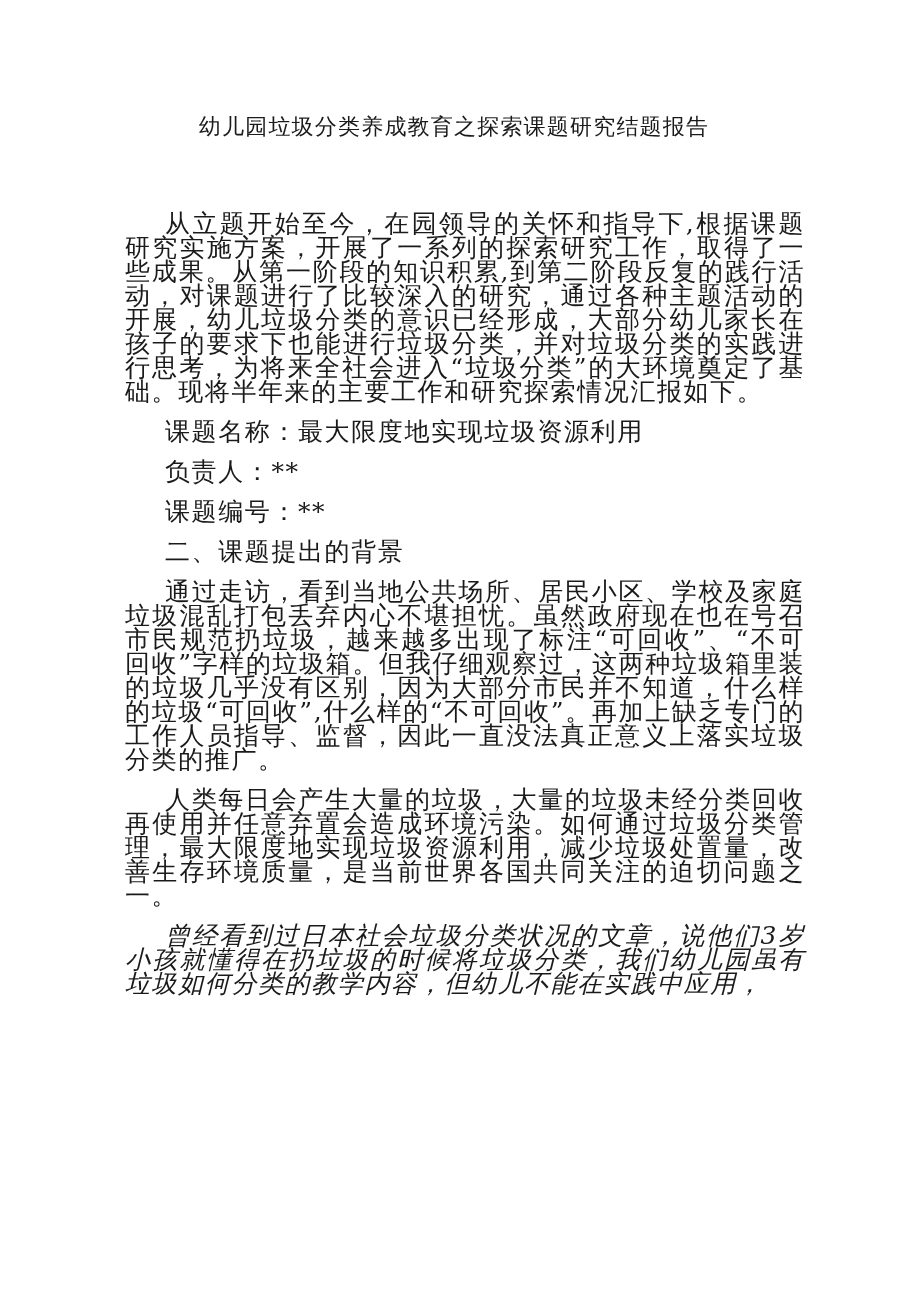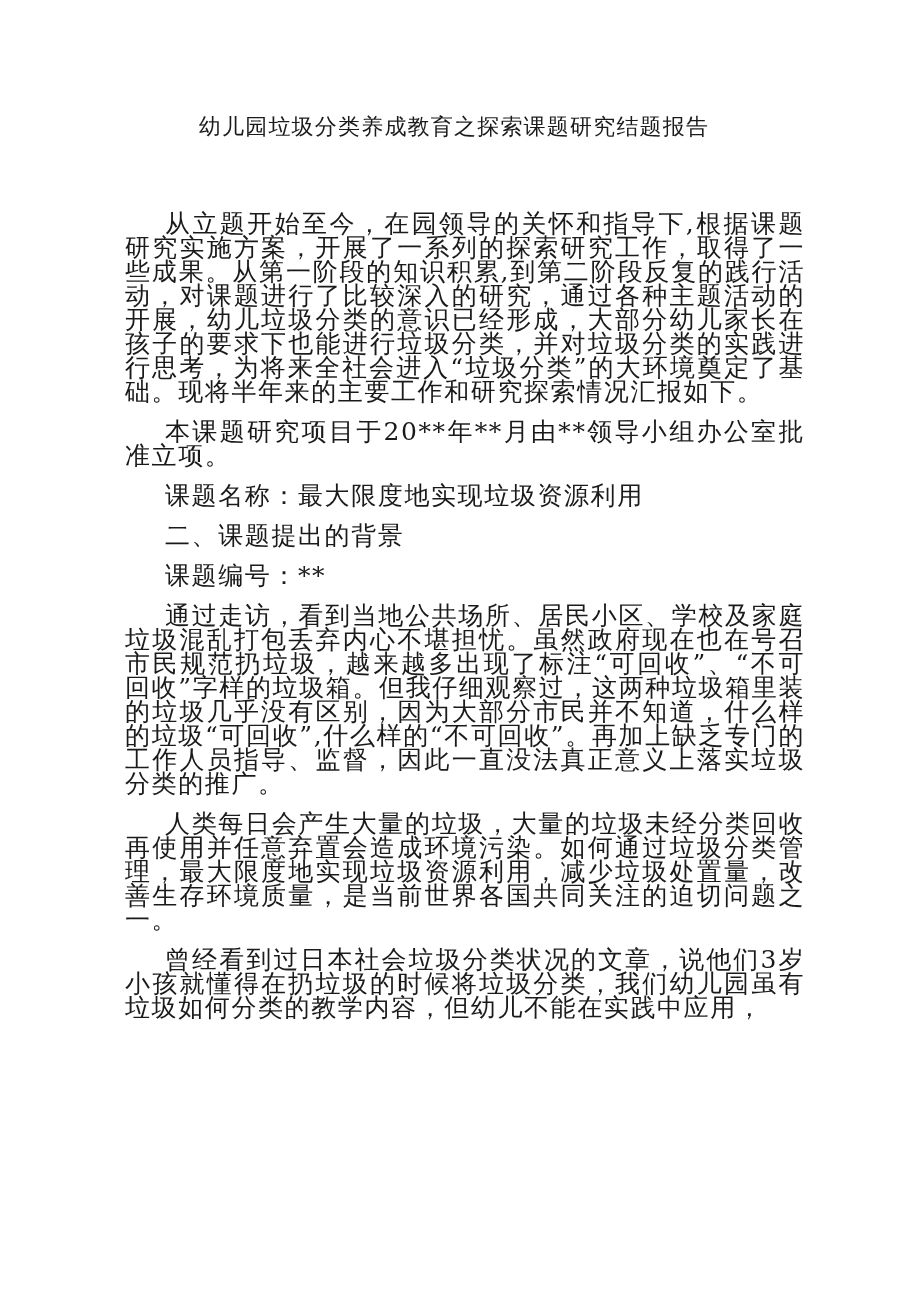--- a/index.html
+++ b/index.html
@@ -5,31 +5,31 @@
     html, body { margin: 0; padding: 0; background: #ffffff; }
     body { width: 920px; height: 1301px; position: relative; overflow: hidden;
            font-family: "DejaVu Serif", "Liberation Serif", serif; color: #1a1a1a; }
     .page { position: absolute; left: 0; top: 0; width: 920px; height: 1301px; background: #fff; }
     .title { position: absolute; top: 112px; left: 0; width: 908px; text-align: center;
              font-size: 22px; letter-spacing: 1.2px; color: #1a1a1a; }
     .body { position: absolute; left: 109px; top: 196px; width: 712px; }
     .p { font-size: 25px; line-height: 24px; margin: 16px; text-align: justify;
          text-align-last: left; letter-spacing: 1.6px; }
     .indent { text-indent: 40px; }
-    .gap { margin-top: 12px; }
+    .gap { margin-top: 12px; font-style: italic; }
   </style>
 </head>
 <body>
 
 <div class="page">
   <div class="title">幼儿园垃圾分类养成教育之探索课题研究结题报告</div>
 
   <div class="body">
     <p class="p indent">从立题开始至今，在园领导的关怀和指导下,根据课题研究实施方案，开展了一系列的探索研究工作，取得了一些成果。从第一阶段的知识积累,到第二阶段反复的践行活动，对课题进行了比较深入的研究，通过各种主题活动的开展，幼儿垃圾分类的意识已经形成，大部分幼儿家长在孩子的要求下也能进行垃圾分类，并对垃圾分类的实践进行思考，为将来全社会进入“垃圾分类”的大环境奠定了基础。现将半年来的主要工作和研究探索情况汇报如下。</p>
-    <p class="p indent">本课题研究项目于20**年**月由**领导小组办公室批准立项。</p>
     <p class="p indent">课题名称：最大限度地实现垃圾资源利用</p>
+    <p class="p indent">负责人：**</p>
+    <p class="p indent">课题编号：**</p>
     <p class="p indent">二、课题提出的背景</p>
-    <p class="p indent">课题编号：**</p>
     <p class="p indent">通过走访，看到当地公共场所、居民小区、学校及家庭垃圾混乱打包丢弃内心不堪担忧。虽然政府现在也在号召市民规范扔垃圾，越来越多出现了标注“可回收”、“不可回收”字样的垃圾箱。但我仔细观察过，这两种垃圾箱里装的垃圾几乎没有区别，因为大部分市民并不知道，什么样的垃圾“可回收”,什么样的“不可回收”。再加上缺乏专门的工作人员指导、监督，因此一直没法真正意义上落实垃圾分类的推广。</p>
     <p class="p indent">人类每日会产生大量的垃圾，大量的垃圾未经分类回收再使用并任意弃置会造成环境污染。如何通过垃圾分类管理，最大限度地实现垃圾资源利用，减少垃圾处置量，改善生存环境质量，是当前世界各国共同关注的迫切问题之一。</p>
     <p class="p indent gap">曾经看到过日本社会垃圾分类状况的文章，说他们3岁小孩就懂得在扔垃圾的时候将垃圾分类，我们幼儿园虽有垃圾如何分类的教学内容，但幼儿不能在实践中应用，</p>
   </div>
 </div>
 
 </body></html>

